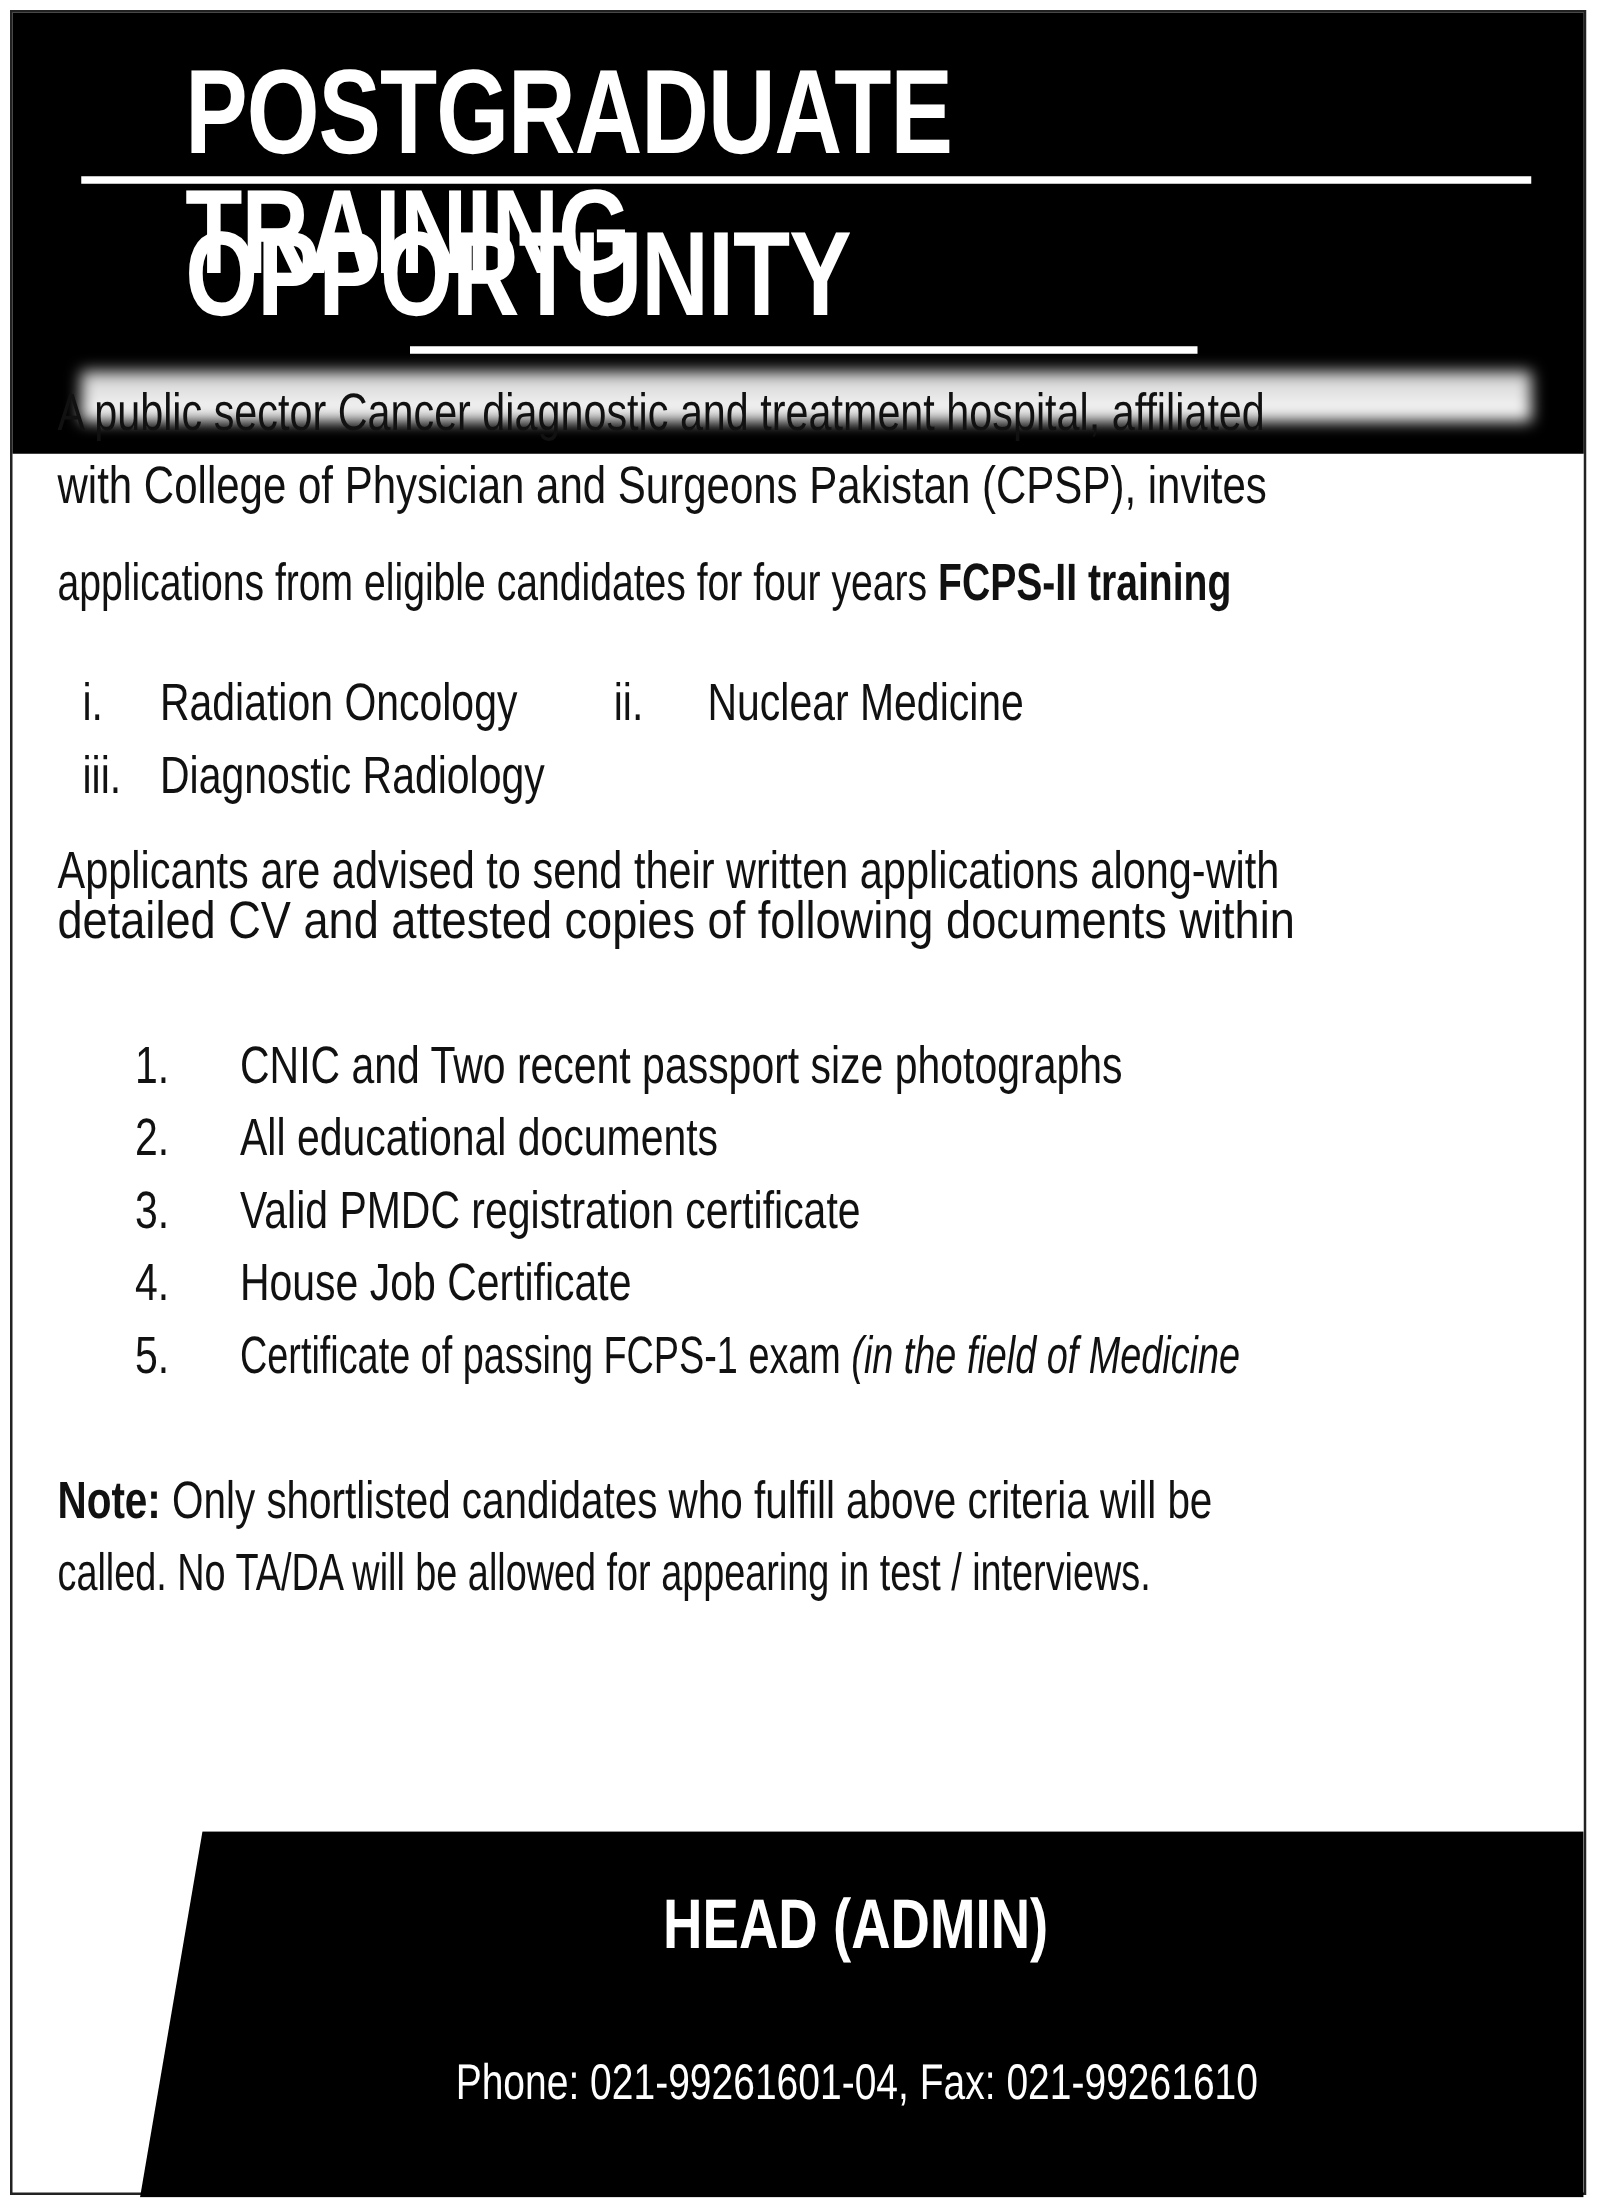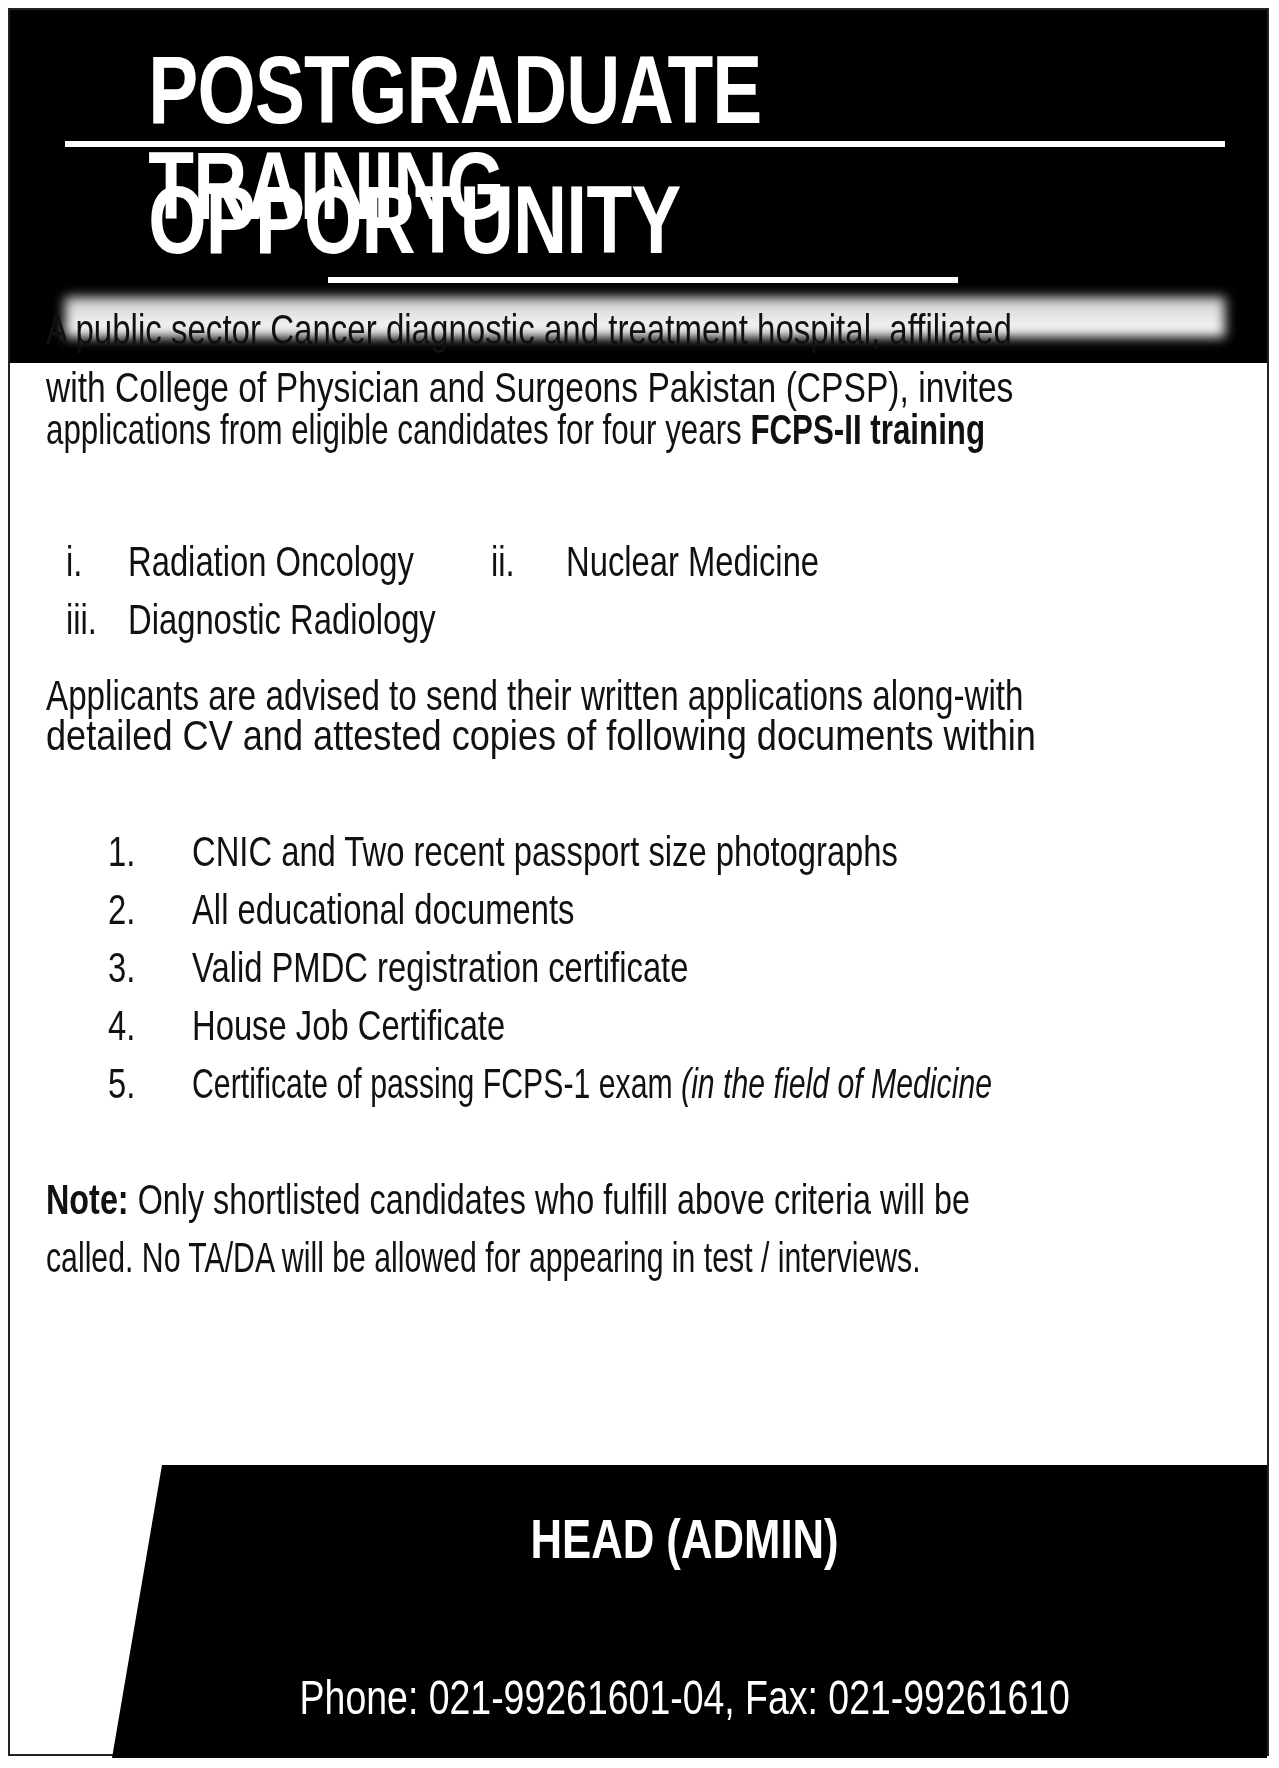--- a/index.html
+++ b/index.html
@@ -41,21 +41,21 @@
     <div class="underline2"></div>
   </div>
   <div class="shadow"></div>
 
   <div class="justify-line" style="top:296px">
     <span class="cond" style="transform:scaleX(0.787)">A public sector Cancer diagnostic and treatment hospital, affiliated</span>
   </div>
   <div class="justify-line" style="top:354px">
     <span class="cond" style="transform:scaleX(0.80)">with College of Physician and Surgeons Pakistan (CPSP), invites</span>
   </div>
-  <div class="justify-line" style="top:396px">
+  <div class="justify-line" style="top:432px">
     <span class="cond" style="transform:scaleX(0.745)"><span>applications from eligible candidates for four years </span><b>FCPS-II training</b></span>
   </div>
 
   <div class="justify-line" style="top:528px">
     <span class="cond" style="position:absolute;left:20px">i.</span>
     <span class="cond" style="position:absolute;left:82px">Radiation Oncology</span>
     <span class="cond" style="position:absolute;left:445px">ii.</span>
     <span class="cond" style="position:absolute;left:520px">Nuclear Medicine</span>
   </div>
   <div class="justify-line" style="top:586px">
@@ -96,18 +96,18 @@
   </div>
   <div class="justify-line" style="top:1224px">
     <span class="cond" style="transform:scaleX(0.72)">called. No TA/DA will be allowed for appearing in test / interviews.</span>
   </div>
 
   <div class="footer">
     <div class="footer-bg"></div>
     <div class="f-line" style="top:46px;font-weight:bold">
       <span class="f-inner">HEAD (ADMIN)</span>
     </div>
-    <div class="f-line" style="top:209px;font-size:48px">
+    <div class="f-line" style="top:181px;font-size:40px">
       <span class="f-inner">Phone: 021-99261601-04, Fax: 021-99261610</span>
     </div>
   </div>
 
 </div>
 
 </body></html>

